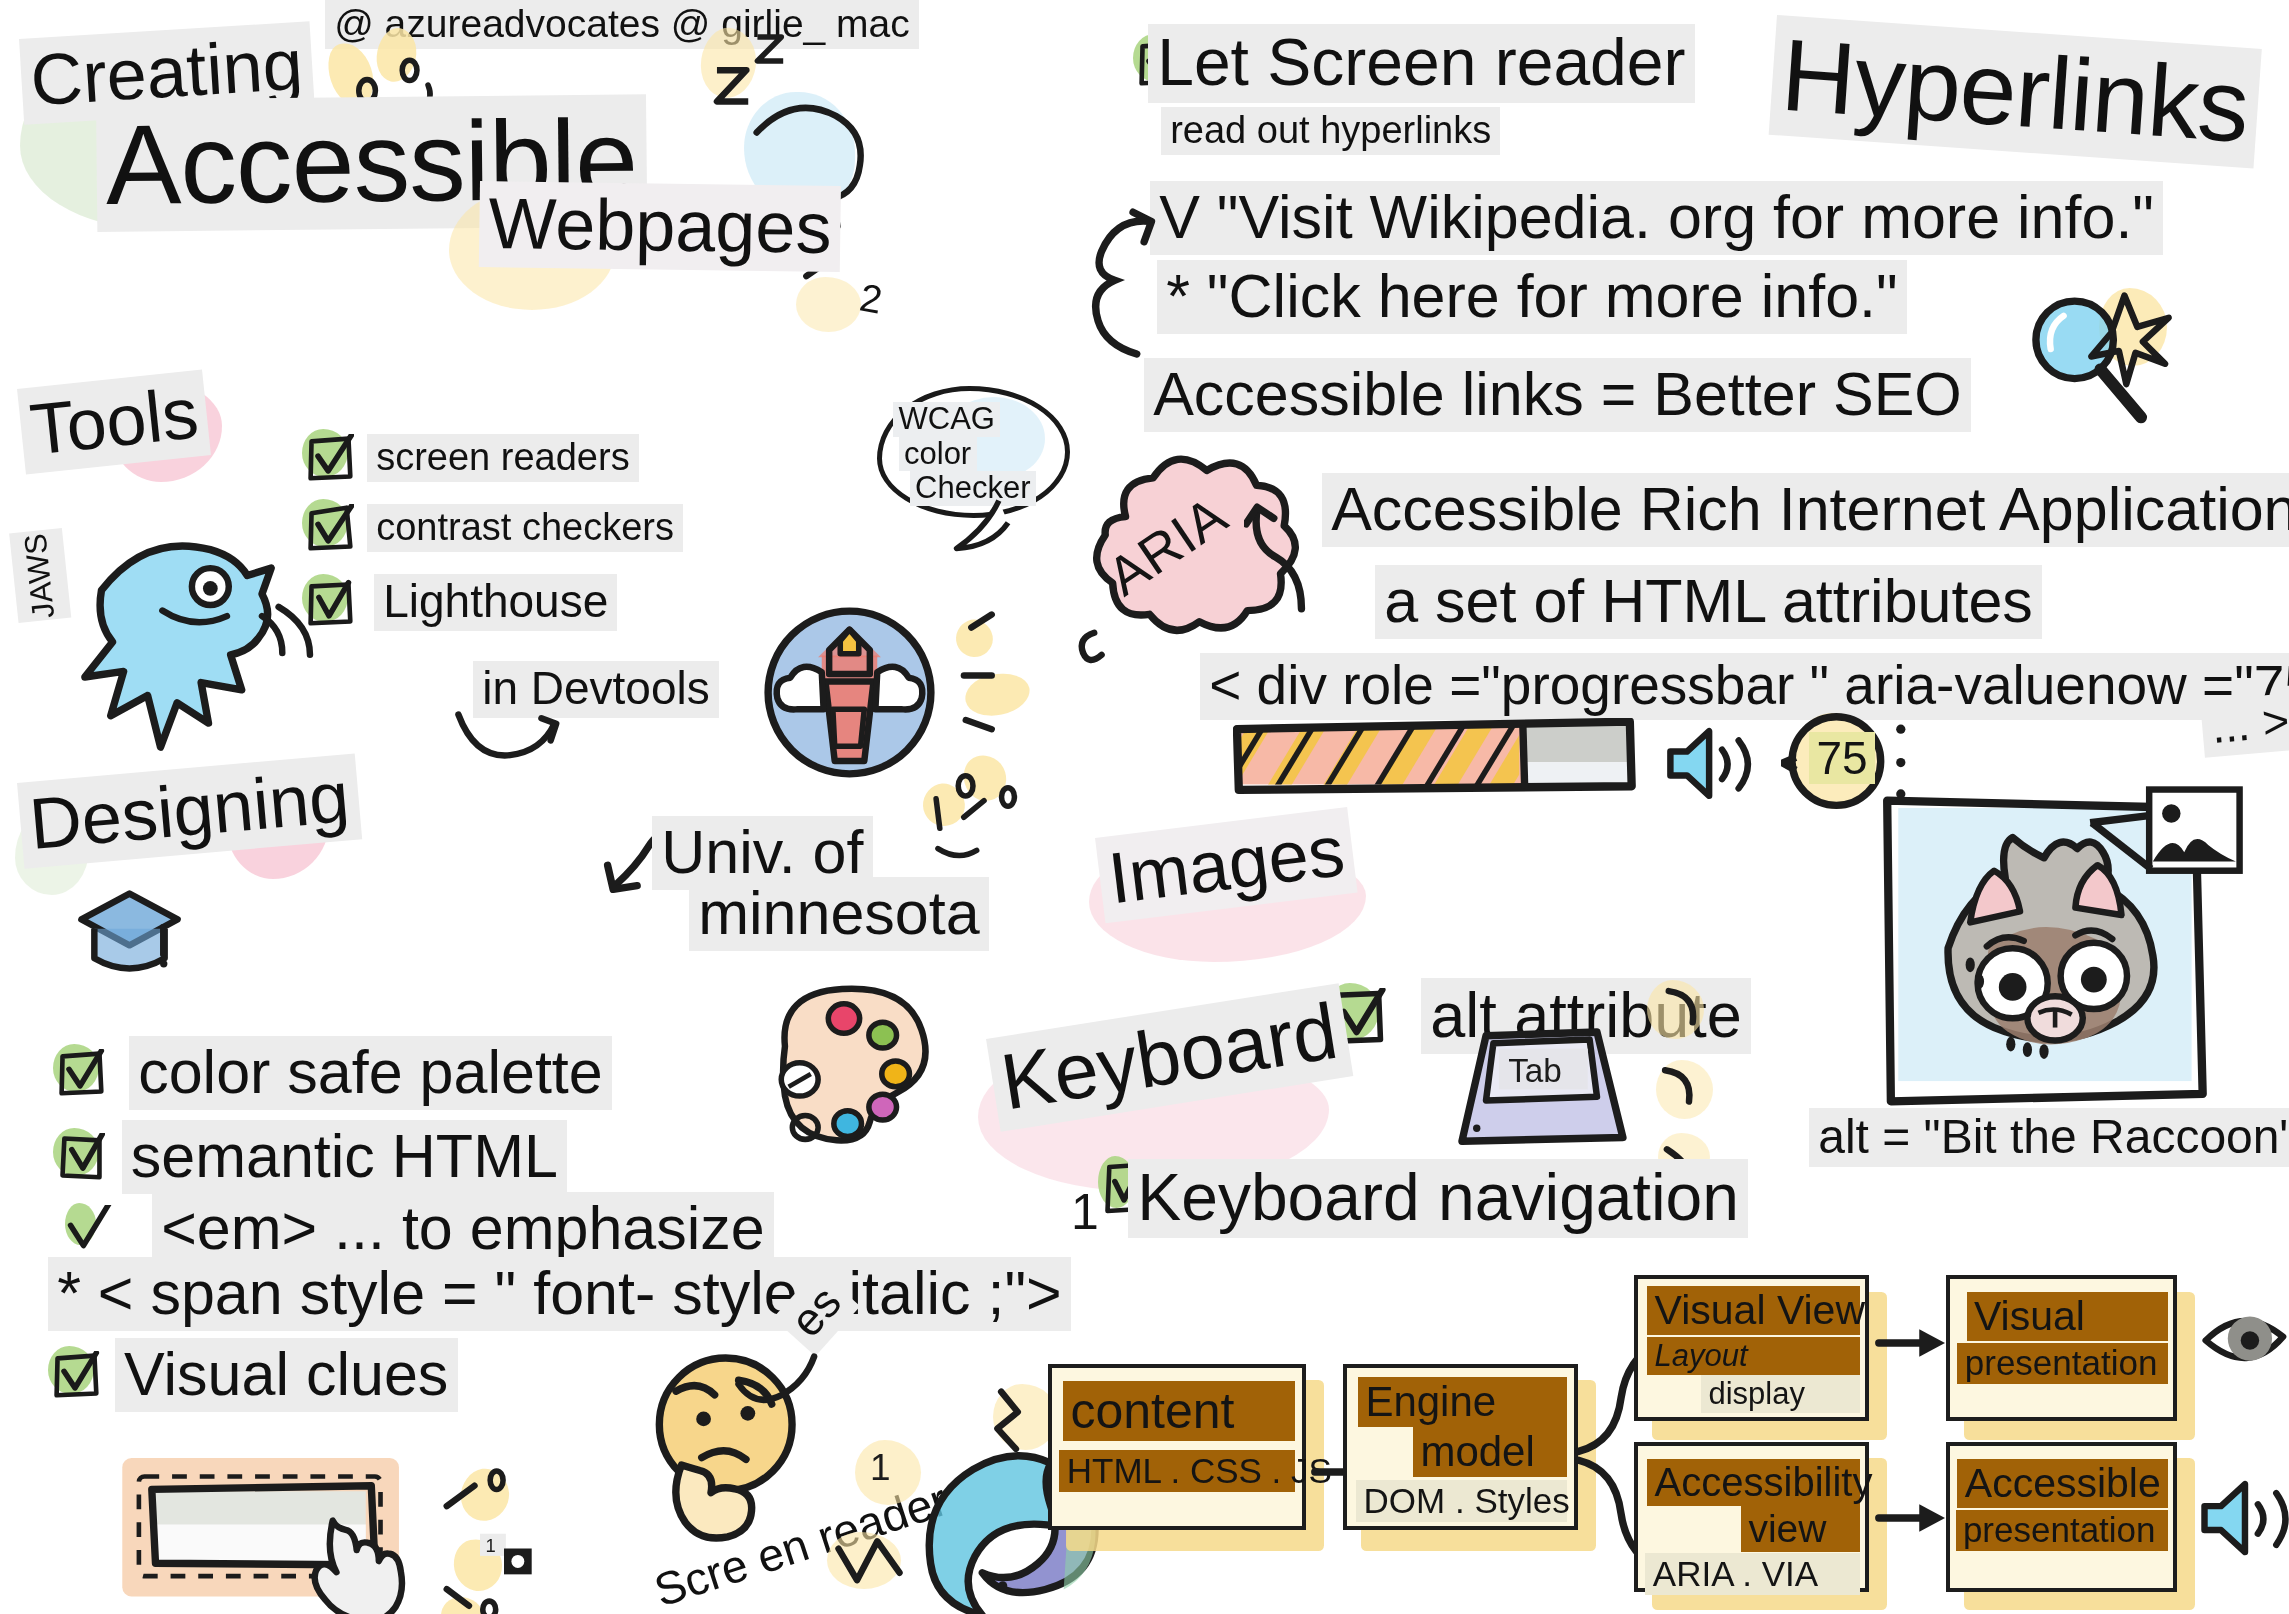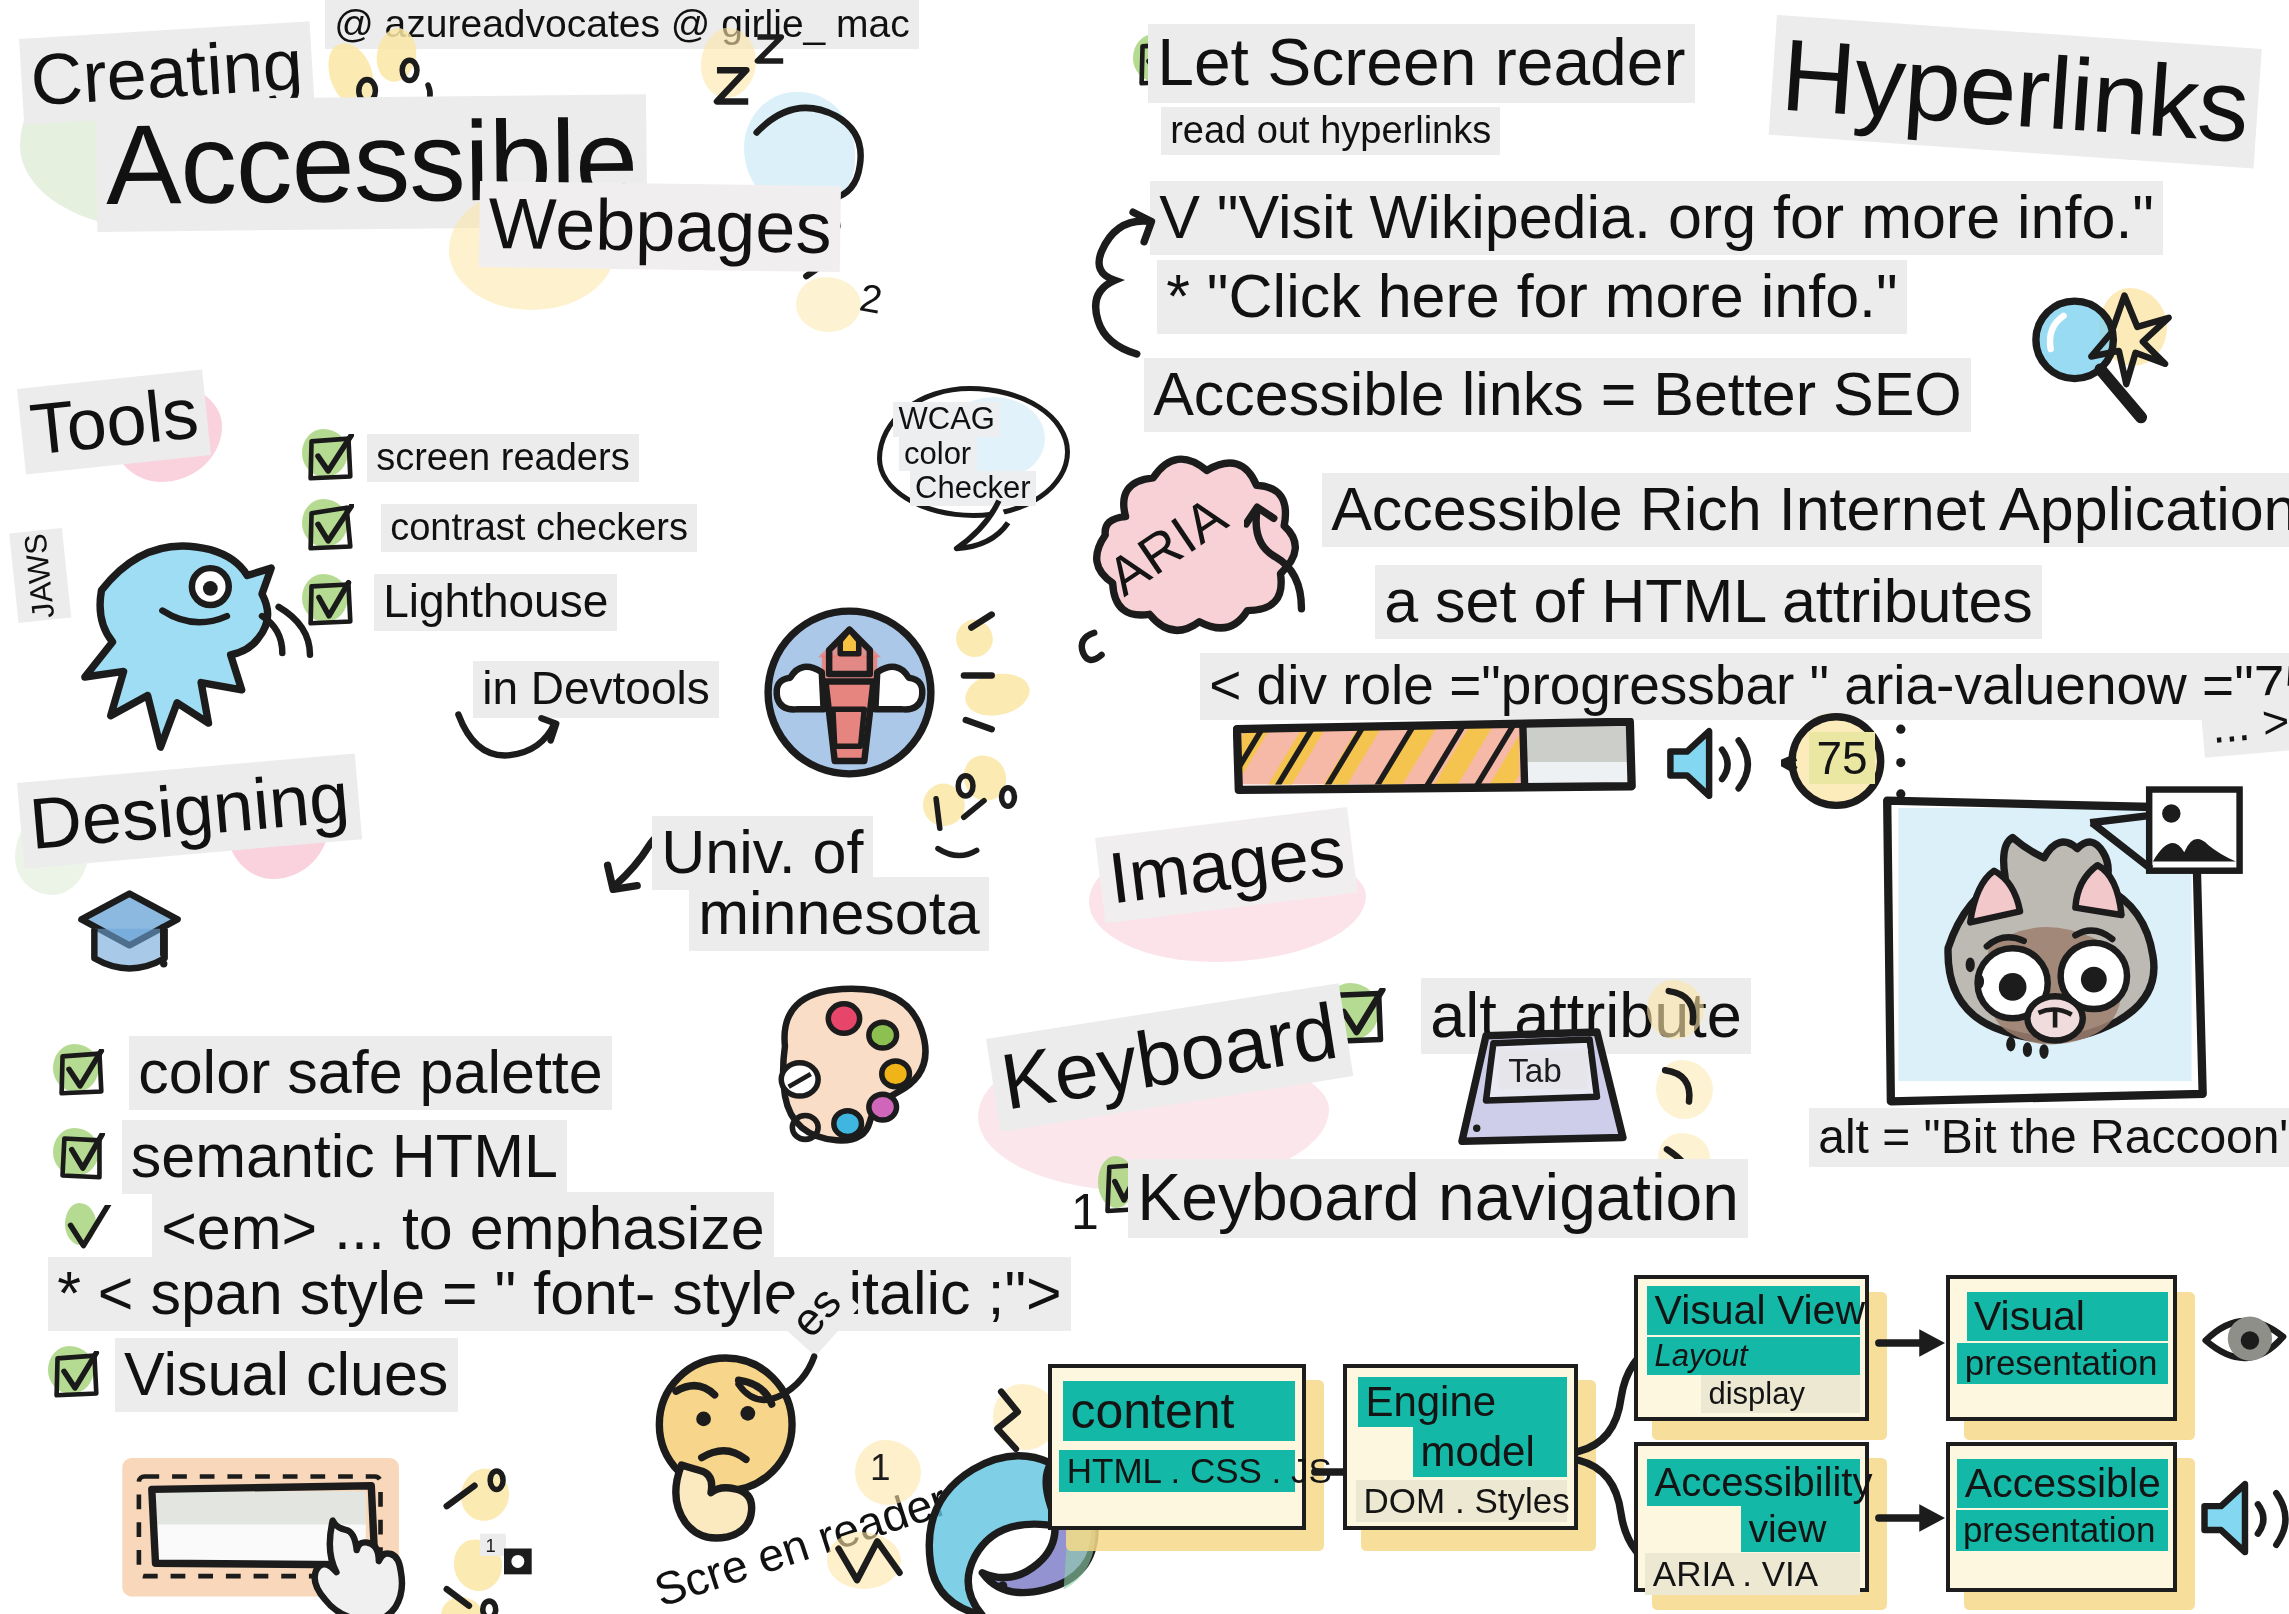--- a/index.html
+++ b/index.html
@@ -52,21 +52,21 @@
   .blob-blue{background:#bfe3f4;opacity:.8;border-radius:50%;}
 
   
   .flowbox{
     position:absolute;
     border:4.6px solid #1d1d1d;
     background:#fdf7e0;
     box-sizing:border-box;
   }
   .flowbox .inner-top{
-    display:block;background:#14b8a6;padding:0.9px 7.4px;white-space:nowrap;
+    display:block;background:#a16207;padding:0.9px 7.4px;white-space:nowrap;
   }
   .flowbox .inner-bot{
     display:block;background:#ece8d2;padding:0.9px 7.4px;white-space:nowrap;
   }
   .flow-shadow{position:absolute;background:#f6d98a;opacity:.85;border-radius:5.5px;}
   .arrow{position:absolute;}
   
   .bubble{
     position:absolute;border:5.5px solid #1a1a1a;border-radius:48% 52% 50% 50%/55% 50% 50% 45%;
     background:#ffffff;
@@ -157,21 +157,21 @@
     <span class="cbox">
       <span class="blob"></span>
       <svg width="48" height="48" viewBox="0 0 52 52">
         <path d="M6 8 L46 5 L48 46 L5 48 Z" fill="none" stroke="#1a1a1a" stroke-width="5" stroke-linejoin="round"></path>
         <path d="M13 24 L24 40 L50 0" fill="none" stroke="#1a1a1a" stroke-width="6" stroke-linecap="round" stroke-linejoin="round"></path>
       </svg>
     </span>
     <span class="chip t-body">screen readers</span>
   </div>
 
-  <div class="abs" style="left:306px;top:504px;display:flex;align-items:flex-start;gap:27px;">
+  <div class="abs" style="left:306px;top:504px;display:flex;align-items:flex-start;gap:13px;">
     <span class="cbox">
       <span class="blob"></span>
       <svg width="48" height="48" viewBox="0 0 52 52">
         <path d="M6 10 L44 4 L48 46 L5 48 Z" fill="none" stroke="#1a1a1a" stroke-width="5" stroke-linejoin="round"></path>
         <path d="M13 22 L24 40 L52 -2" fill="none" stroke="#1a1a1a" stroke-width="6" stroke-linecap="round" stroke-linejoin="round"></path>
       </svg>
     </span>
     <span class="chip t-body">contrast checkers</span>
   </div>
 

